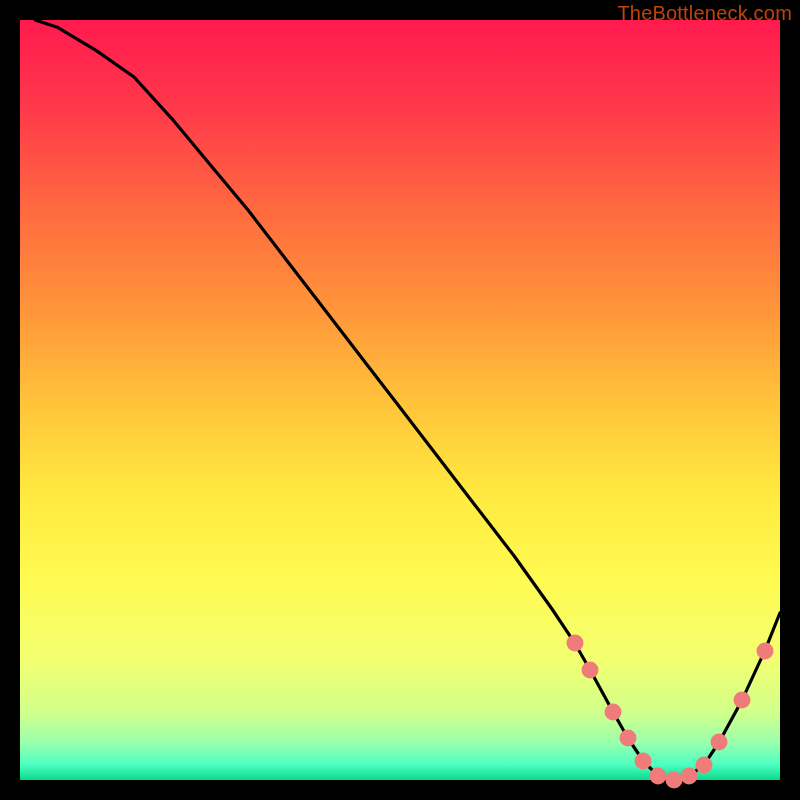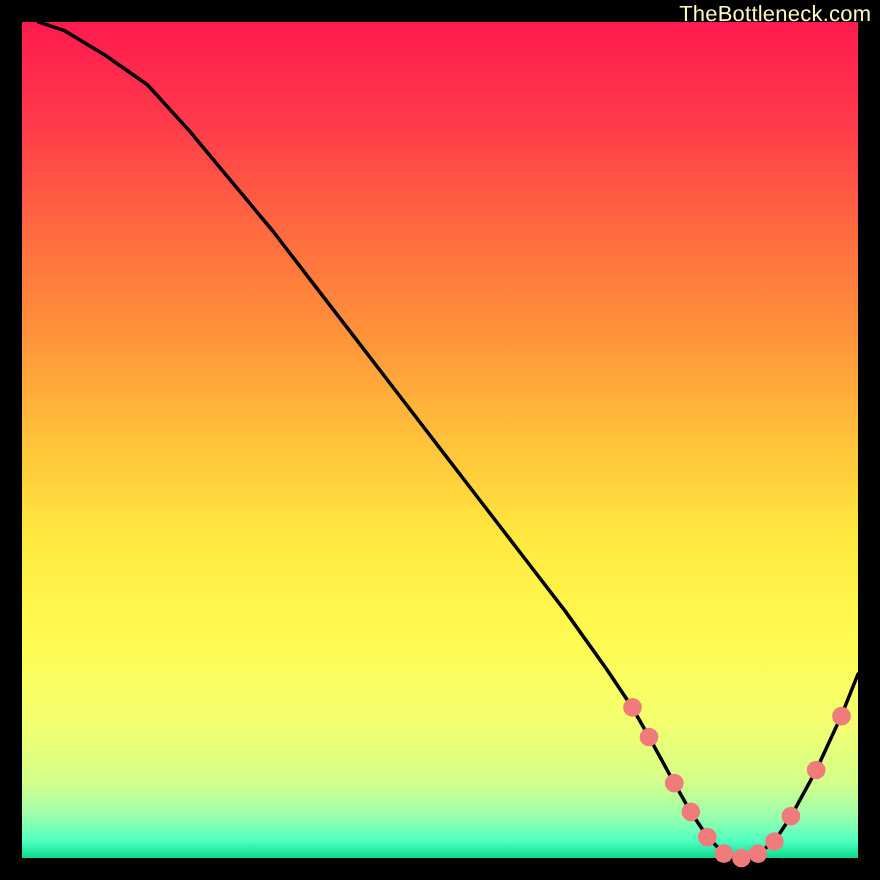--- a/index.html
+++ b/index.html
@@ -1,18 +1,18 @@
 <!DOCTYPE html>
 <html><head>
   <meta charset="utf-8">
   <style>
     * { margin: 0; padding: 0; box-sizing: border-box; }
     body { width: 800px; height: 800px; background: #000; font-family: Arial, sans-serif; overflow: hidden; }
     .container { position: relative; width: 800px; height: 800px; }
-    .watermark { position: absolute; top: 2px; right: 8px; color: #fef9c3; font-size: 20px; font-weight: 500; z-index: 20; letter-spacing: 0.2px; }
+    .watermark { position: absolute; top: 2px; right: 8px; color: #c2410c; font-size: 20px; font-weight: 500; z-index: 20; letter-spacing: 0.2px; }
     .plot-area { position: absolute; left: 20px; top: 20px; width: 760px; height: 760px; }
     .curve { position: absolute; inset: 0; z-index: 8; pointer-events: none; }
     .dots { position: absolute; inset: 0; z-index: 9; pointer-events: none; }
     .dot { position: absolute; width: 17px; height: 17px; border-radius: 50%; background: #ef7b7b; transform: translate(-50%, -50%); }
   </style>
 </head>
 <body>
 
 <div class="container">
   <div class="watermark">TheBottleneck.com</div>

